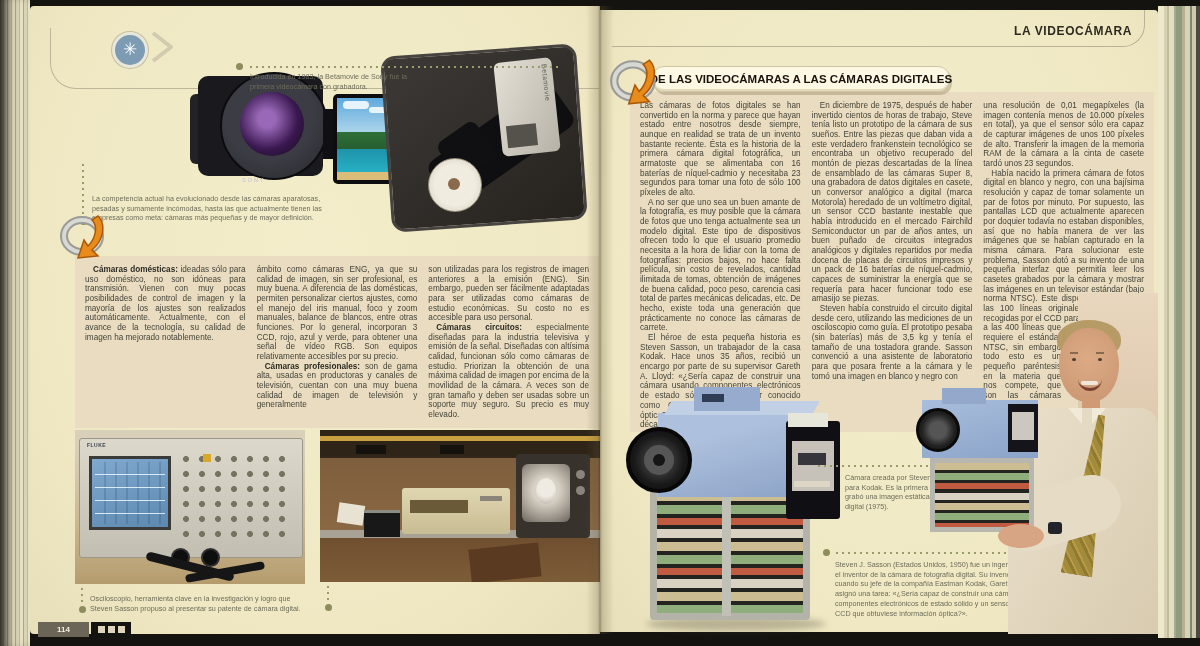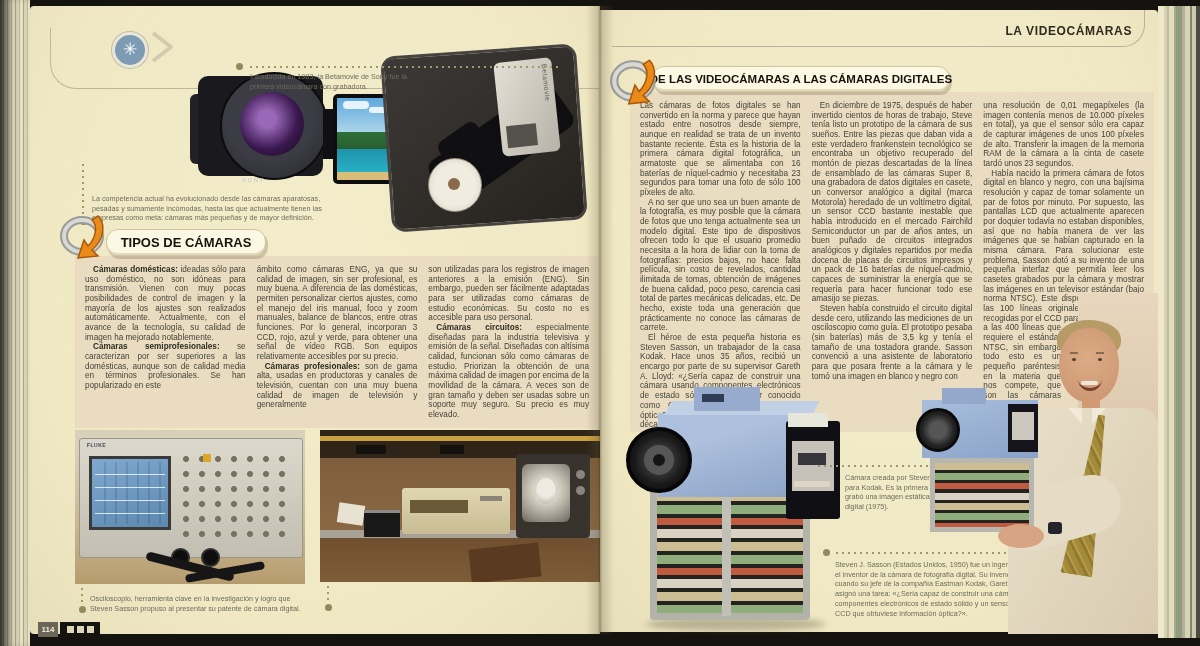--- a/index.html
+++ b/index.html
@@ -49,21 +49,21 @@
   .hfloat{float:right;width:80px;height:102px;margin-left:3px;}
   
   .cap{position:absolute;font-size:7.2px;line-height:1.35;color:#6d6c5a;z-index:5;}
   .bullet{position:absolute;width:7px;height:7px;border-radius:50%;background:#8c8c5c;z-index:5;}
   .dotrow{position:absolute;height:2px;z-index:5;
     background:repeating-linear-gradient(90deg,#9a9a6a 0 2px,transparent 2px 6px);}
   .dotcol{position:absolute;width:2px;z-index:5;
     background:repeating-linear-gradient(180deg,#9a9a6a 0 2px,transparent 2px 6px);}
   
   .pagenum{position:absolute;left:8px;top:616px;display:flex;gap:2px;z-index:6;}
-  .pn-num{width:20px;height:15px;background:#6b6557;color:#f3eedb;font-size:8px;font-weight:bold;
+  .pn-num{width:51px;height:15px;background:#6b6557;color:#f3eedb;font-size:8px;font-weight:bold;
     display:flex;align-items:center;justify-content:center;}
   .pn-sq{width:40px;height:15px;background:#131310;display:flex;align-items:center;justify-content:center;gap:3px;}
   .pn-sq span{width:7px;height:7px;background:#ded6ba;display:block;}
   
   .photo{position:absolute;overflow:hidden;z-index:3;}
   .pp{position:absolute;}
   
   .cam-body{left:8px;top:12px;width:125px;height:100px;background:#1a1a1e;border-radius:10px;}
   .cam-grip{left:0;top:30px;width:18px;height:70px;background:#222226;border-radius:6px;}
   .cam-lens{left:30px;top:8px;width:104px;height:104px;border-radius:50%;border:2px solid #0c0c0e;
@@ -229,26 +229,24 @@
 
     <div class="dotcol" style="left:52px;top:158px;height:52px;"></div>
     <div class="bullet" style="left:50px;top:212px;"></div>
     <div class="cap" style="left:62px;top:188px;width:252px;">La competencia actual ha evolucionado desde las cámaras aparatosas, pesadas y sumamente incómodas, hasta las que actualmente tienen las empresas como meta: cámaras más pequeñas y de mayor definición.</div>
 
     <svg class="secicon" style="left:28px;top:204px;" width="54" height="54" viewBox="0 0 54 54">
       <ellipse cx="24" cy="26" rx="18" ry="16" fill="none" stroke="#9a9a98" stroke-width="8"></ellipse>
       <ellipse cx="24" cy="26" rx="18" ry="16" fill="none" stroke="#d8d8d4" stroke-width="4"></ellipse>
       <path d="M40 6 C48 14 46 30 34 40 L40 46 L20 48 L26 30 L30 36 C38 28 40 16 34 10 Z" fill="#e88b1a" stroke="#a85808" stroke-width="1.5"></path>
     </svg>
-    <div class="pill pill-left">TIPOS DE CÁMARAS</div>
 
     <div class="panel panel-left">
         <div class="acol">
           <p><b>Cámaras domésticas:</b> ideadas sólo para uso doméstico, no son idóneas para transmisión. Vienen con muy pocas posibilidades de control de imagen y la mayoría de los ajustes son realizados automáticamente. Actualmente, con el avance de la tecnología, su calidad de imagen ha mejorado notablemente.</p>
-          <p><b>Cámaras semiprofesionales:</b> se caracterizan por ser superiores a las domésticas, aunque son de calidad media en términos profesionales. Se han popularizado en este</p>
         </div>
         <div class="acol">
           <p class="ni">ámbito como cámaras ENG, ya que su calidad de imagen, sin ser profesional, es muy buena. A diferencia de las domésticas, permiten personalizar ciertos ajustes, como el manejo del iris manual, foco y zoom manuales, balance de blancos, entre otras funciones. Por lo general, incorporan 3 CCD, rojo, azul y verde, para obtener una señal de vídeo RGB. Son equipos relativamente accesibles por su precio.</p>
           <p><b>Cámaras profesionales:</b> son de gama alta, usadas en productoras y canales de televisión, cuentan con una muy buena calidad de imagen de televisión y generalmente</p>
         </div>
         <div class="acol">
           <p class="ni">son utilizadas para los registros de imagen anteriores a la emisión (ENG). Sin embargo, pueden ser fácilmente adaptadas para ser utilizadas como cámaras de estudio económicas. Su costo no es accesible para uso personal.</p>
           <p><b>Cámaras circuitos:</b> especialmente diseñadas para la industria televisiva y emisión de la señal. Diseñadas con altísima calidad, funcionan sólo como cámaras de estudio. Priorizan la obtención de una máxima calidad de imagen por encima de la movilidad de la cámara. A veces son de gran tamaño y deben ser usadas sobre un soporte muy seguro. Su precio es muy elevado.</p>
         </div>
       </div>
@@ -301,21 +299,21 @@
       <div class="pn-sq">
           <span></span>
           <span></span>
           <span></span>
         </div>
     </div>
   </div>
 
   <div class="page page-right">
     <div class="band-right"></div>
-    <div class="running-head">LA VIDEOCÁMARAS</div>
+    <div class="running-head">LA VIDEOCÁMARA</div>
 
     <svg class="secicon" style="left:8px;top:44px;" width="56" height="56" viewBox="0 0 54 54">
       <ellipse cx="24" cy="26" rx="18" ry="16" fill="none" stroke="#9a9a98" stroke-width="8"></ellipse>
       <ellipse cx="24" cy="26" rx="18" ry="16" fill="none" stroke="#d8d8d4" stroke-width="4"></ellipse>
       <path d="M40 6 C48 14 46 30 34 40 L40 46 L20 48 L26 30 L30 36 C38 28 40 16 34 10 Z" fill="#e88b1a" stroke="#a85808" stroke-width="1.5"></path>
     </svg>
     <div class="pill pill-right">DE LAS VIDEOCÁMARAS A LAS CÁMARAS DIGITALES</div>
 
     <div class="panel panel-right">
         <div class="acol">

